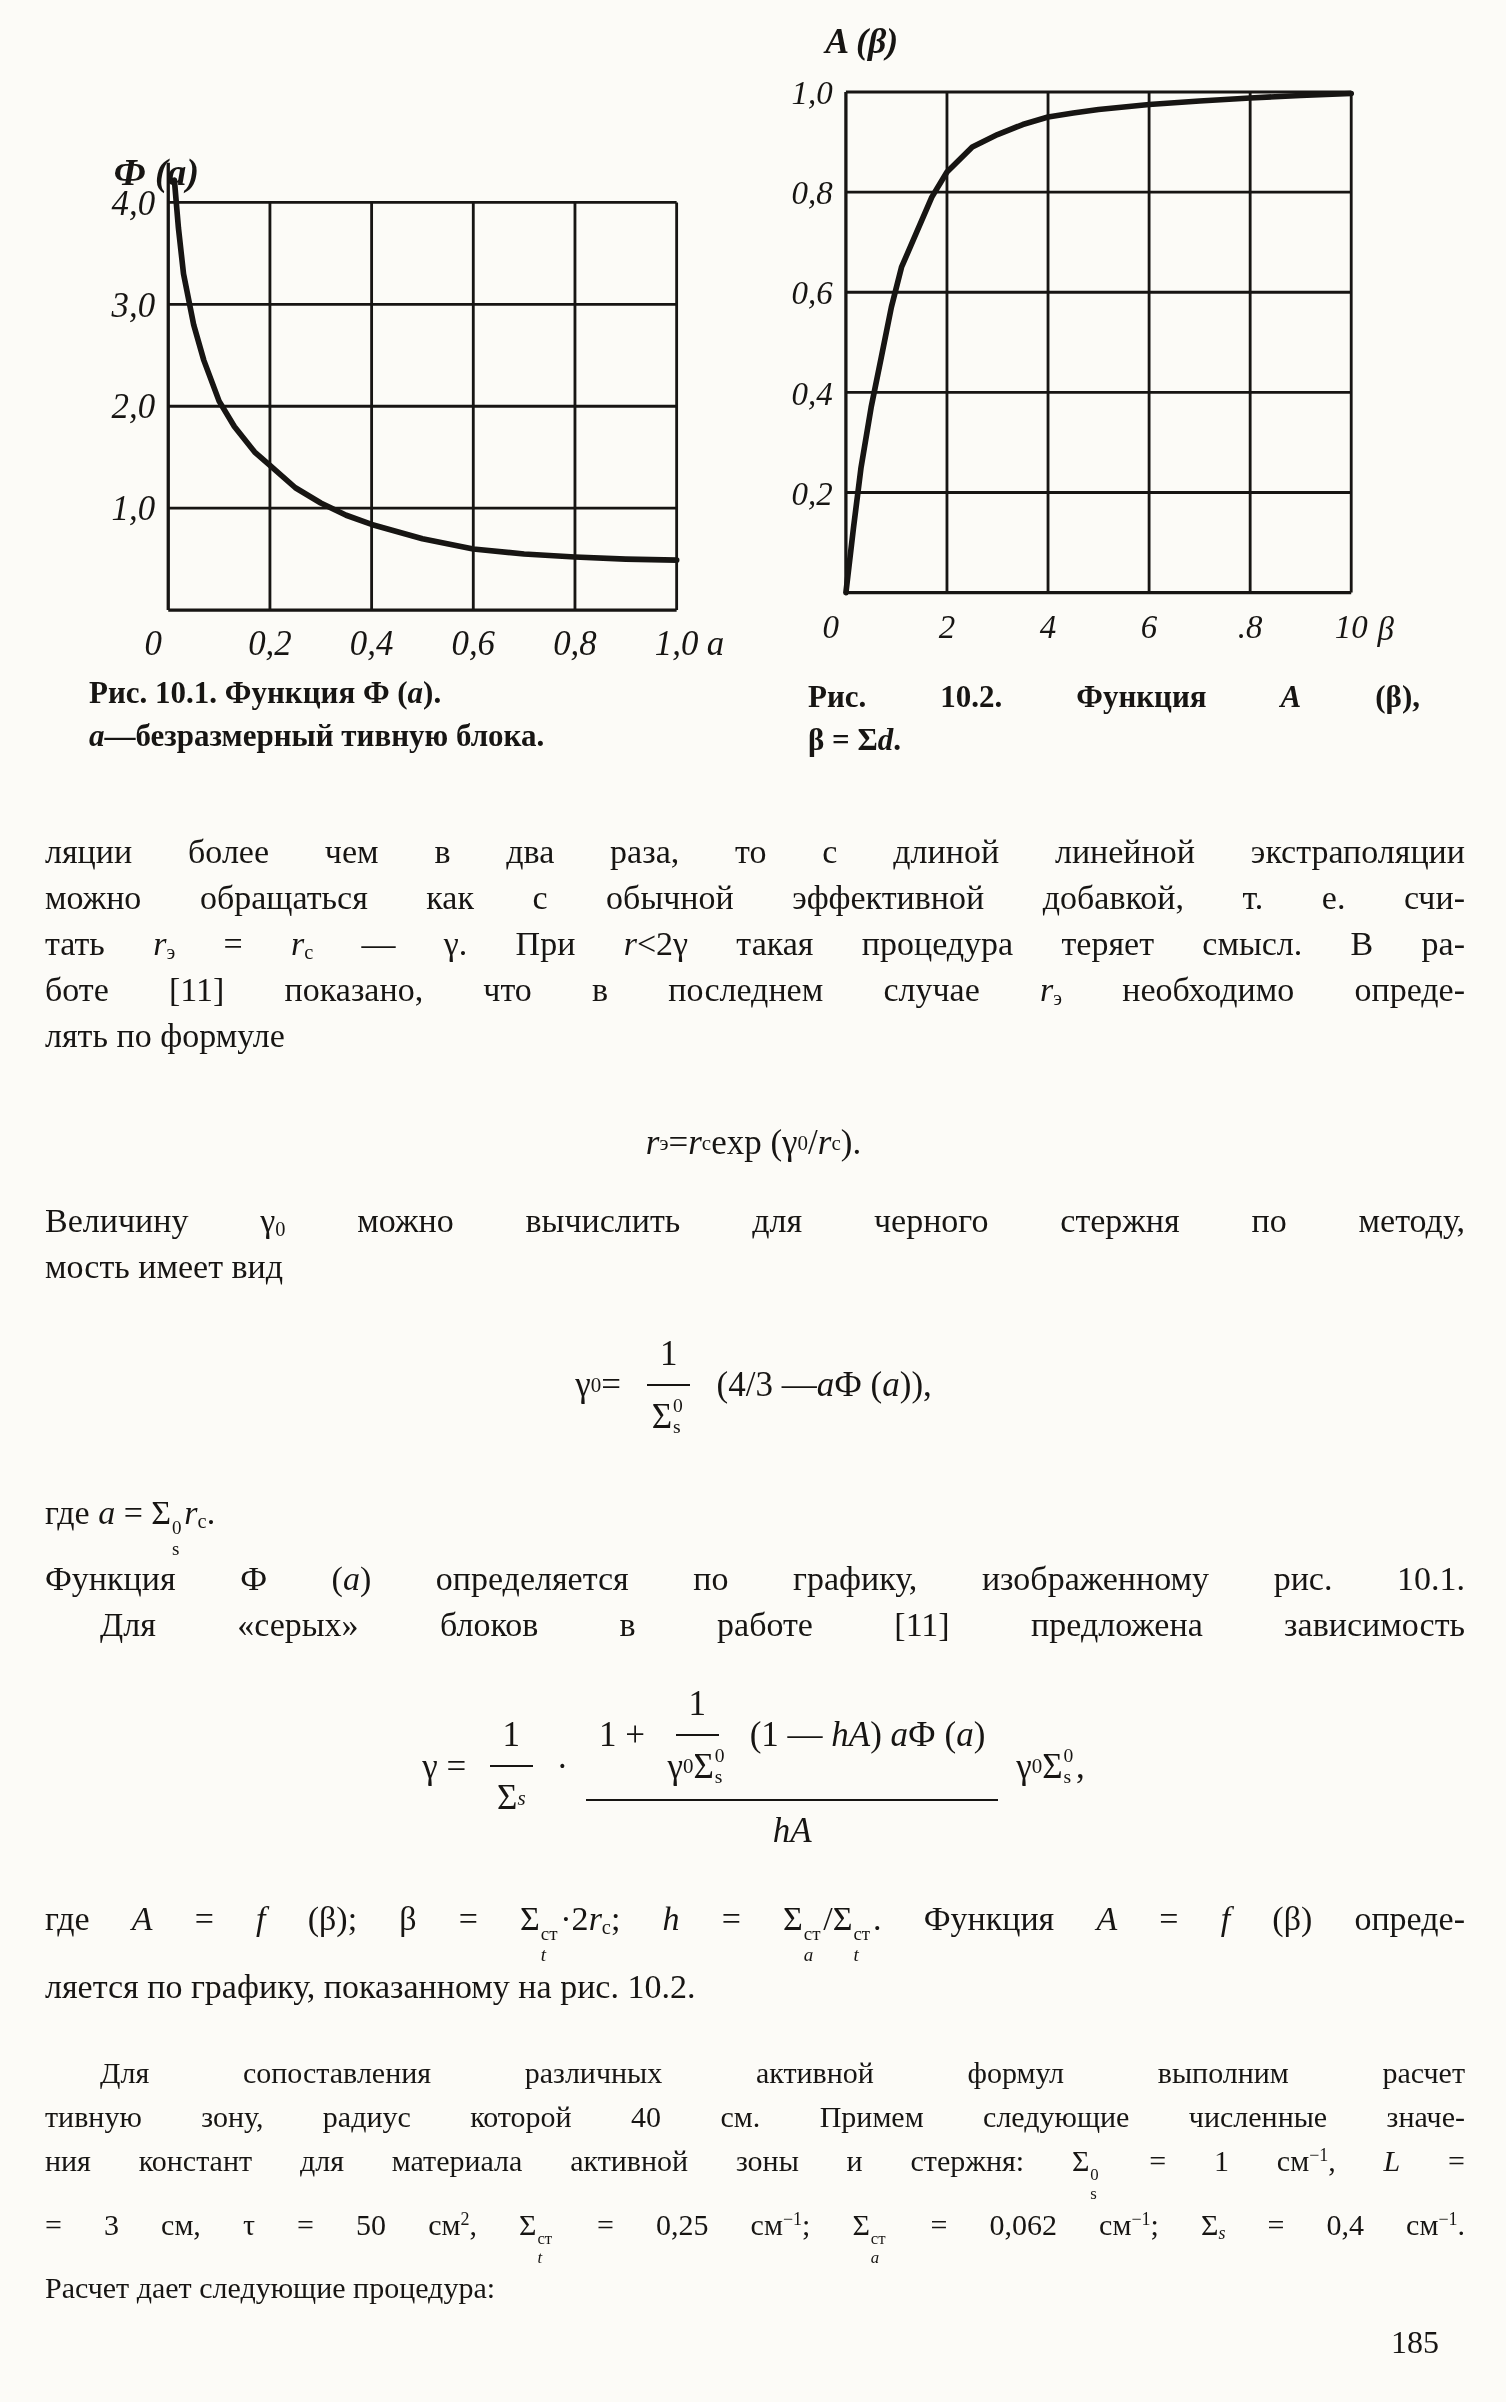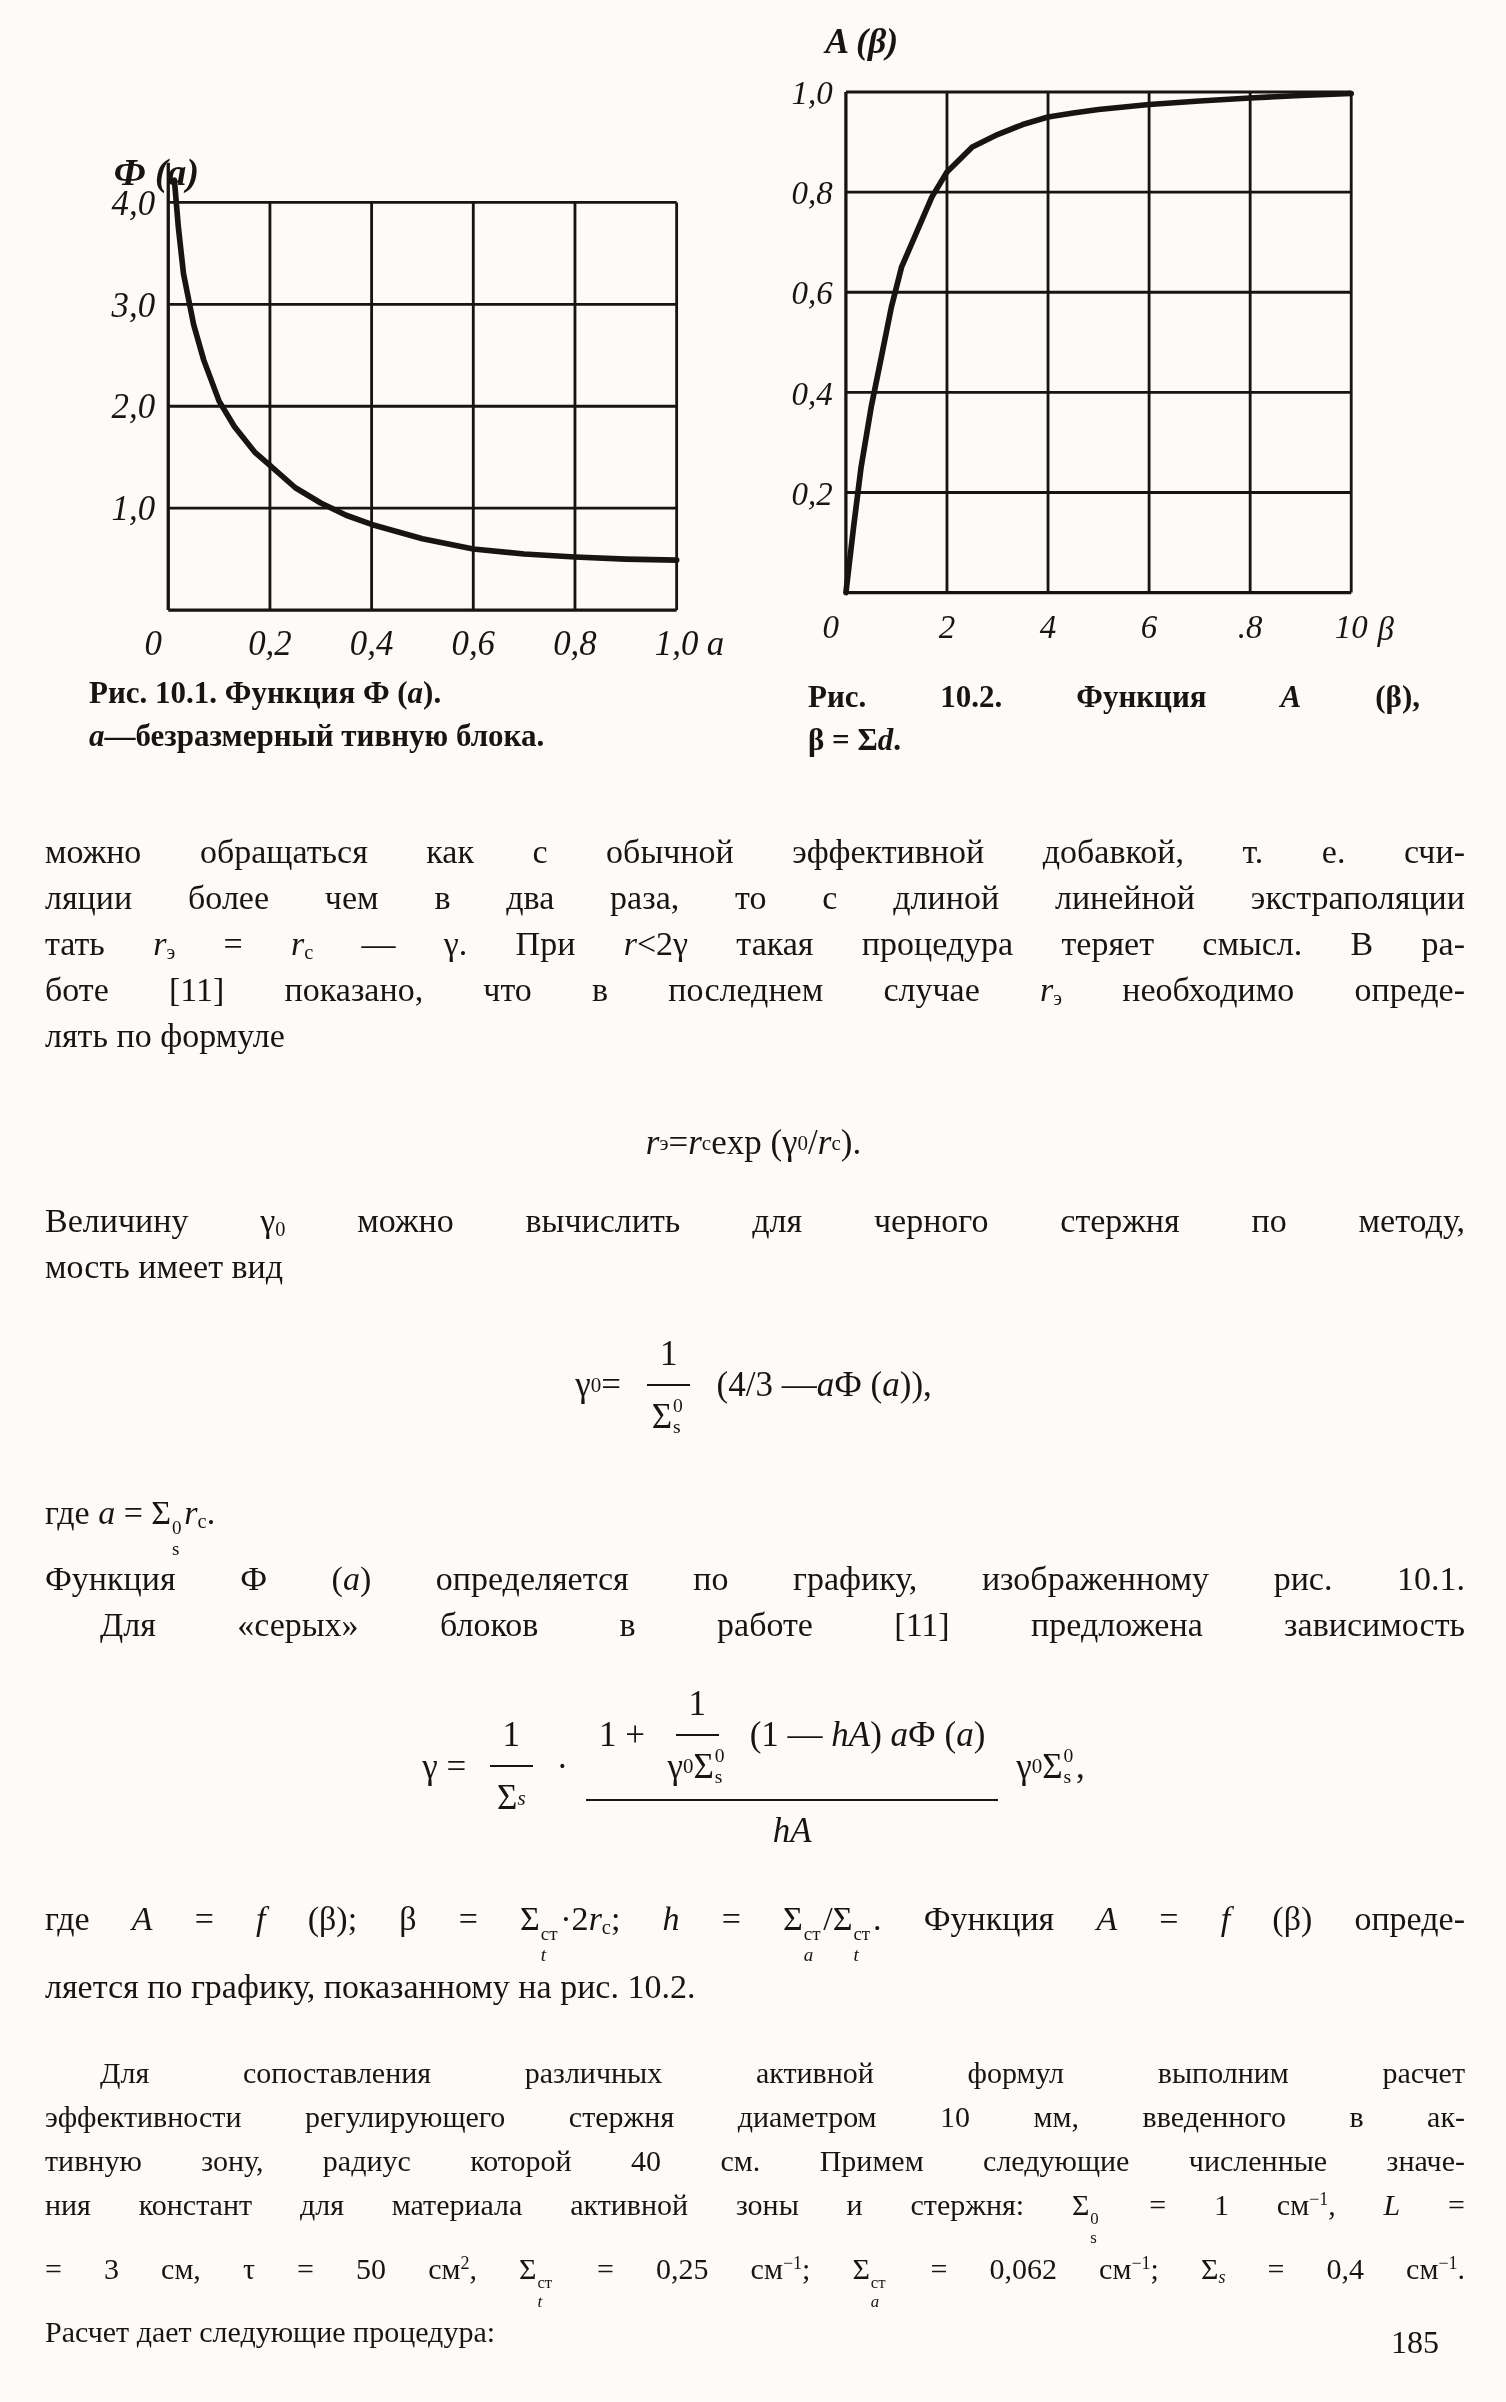--- a/index.html
+++ b/index.html
@@ -96,22 +96,22 @@
   <div class="cap" style="left:89px;top:671px;width:551px">
     <div class="ln sh"><span>Рис. 10.1. Функция Ф (</span><span style="font-style: italic;">а</span><span>).</span></div>
     <div class="ln sh"><span style="font-style: italic;">а</span><span>—безразмерный тивную блока.</span></div>
   </div>
   <div class="cap" style="left:808px;top:675px;width:612px">
     <div class="ln"><span>Рис. 10.2. Функция </span><span style="font-style: italic;">A</span><span> (β),</span></div>
     <div class="ln sh"><span>β = Σ</span><span style="font-style: italic;">d</span><span>.</span></div>
   </div>
 
   <div class="para" style="top:829px">
+    <div class="ln"><span>ляции более чем в два раза, то с длиной линейной экстраполяции</span></div>
     <div class="ln"><span>можно обращаться как с обычной эффективной добавкой, т. е. счи-</span></div>
-    <div class="ln"><span>ляции более чем в два раза, то с длиной линейной экстраполяции</span></div>
     <div class="ln"><span>тать </span><span style="font-style: italic;">r</span><sub>э</sub><span> = </span><span style="font-style: italic;">r</span><sub>с</sub><span> — γ. При </span><span style="font-style: italic;">r</span><span>&lt;2γ такая процедура теряет смысл. В ра-</span></div>
     <div class="ln"><span>боте [11] показано, что в последнем случае </span><span style="font-style: italic;">r</span><sub>э</sub><span> необходимо опреде-</span></div>
     <div class="ln sh"><span>лять по формуле</span></div>
   </div>
 
   <div class="formula" style="top:1121px">
     <span class="m">
         <span style="font-style: italic;">r</span>
         <sub>э</sub>
         <span> = </span>
@@ -230,21 +230,20 @@
           <span style="font-style: italic;">a</span>
         </span><span>/</span><span>Σ</span><span class="ss">
           <span>ст</span>
           <span style="font-style: italic;">t</span>
         </span><span>. Функция </span><span style="font-style: italic;">A</span><span> = </span><span style="font-style: italic;">f</span><span> (β) опреде-</span></div>
     <div class="ln sh"><span>ляется по графику, показанному на рис. 10.2.</span></div>
   </div>
 
   <div class="para small" style="top:2051px">
     <div class="ln indent"><span>Для сопоставления различных активной формул выполним расчет</span></div>
-    <div class="ln"><span>эффективности регулирующего стержня диаметром 10 мм, введенного в ак-</span></div>
     <div class="ln"><span>тивную зону, радиус которой 40 см. Примем следующие численные значе-</span></div>
     <div class="ln"><span>ния констант для материала активной зоны и стержня: </span><span>Σ</span><span class="ss">
           <span>0</span>
           <span>s</span>
         </span><span> = 1 см</span><sup>−1</sup><span>, </span><span style="font-style: italic;">L</span><span> =</span></div>
     <div class="ln"><span>= 3 см, τ = 50 см</span><sup>2</sup><span>, </span><span>Σ</span><span class="ss">
           <span>ст</span>
           <span style="font-style: italic;">t</span>
         </span><span> = 0,25 см</span><sup>−1</sup><span>; </span><span>Σ</span><span class="ss">
           <span>ст</span>

